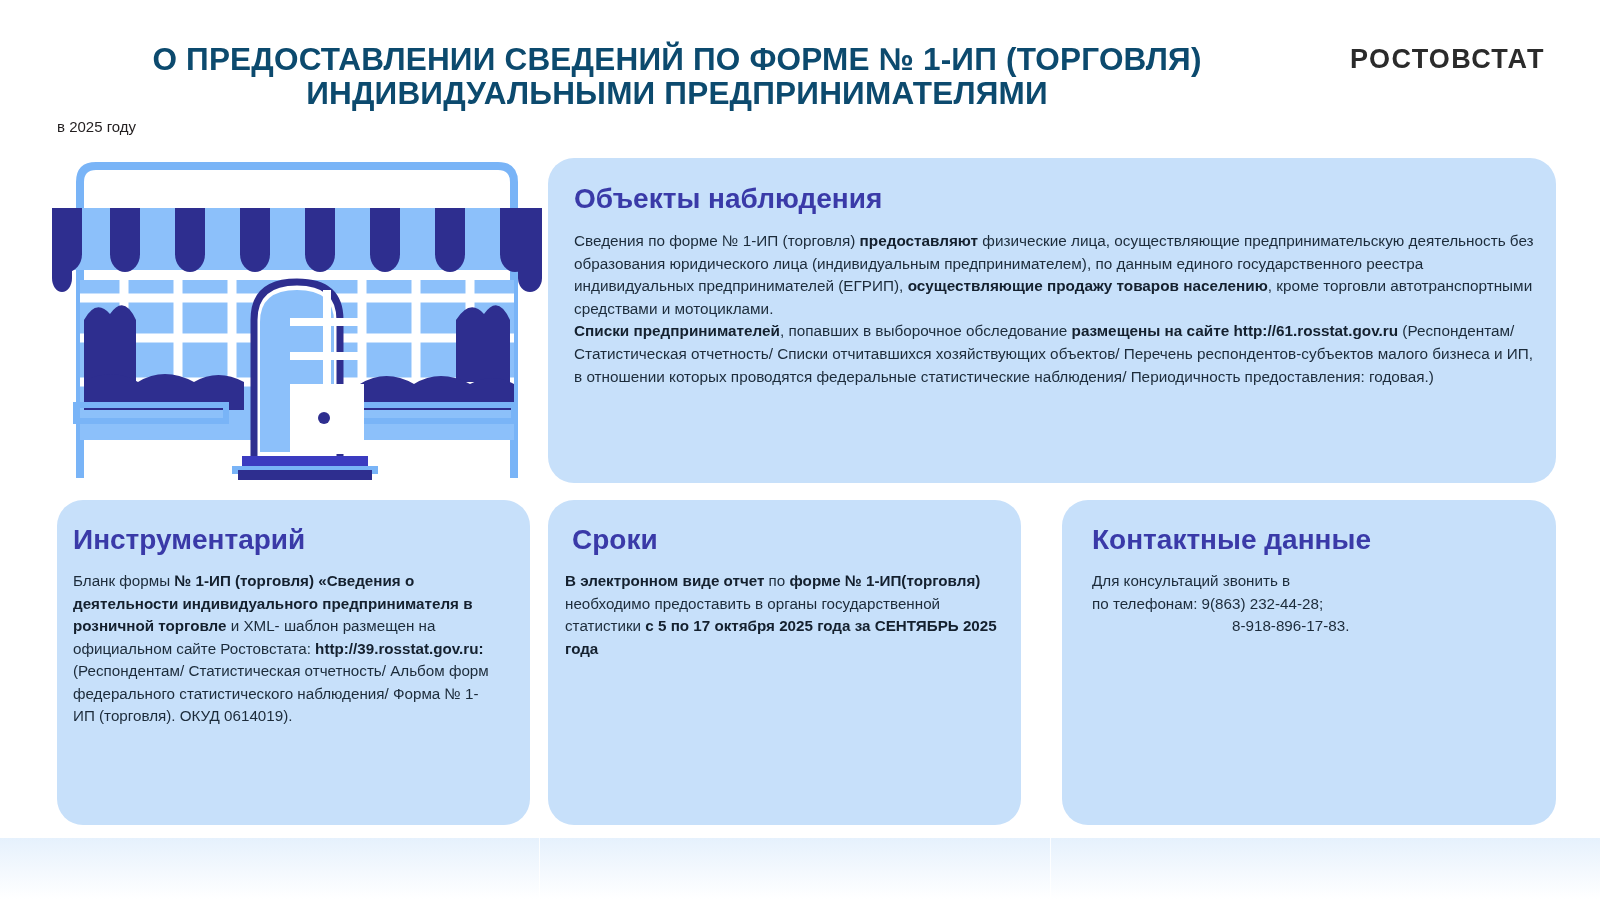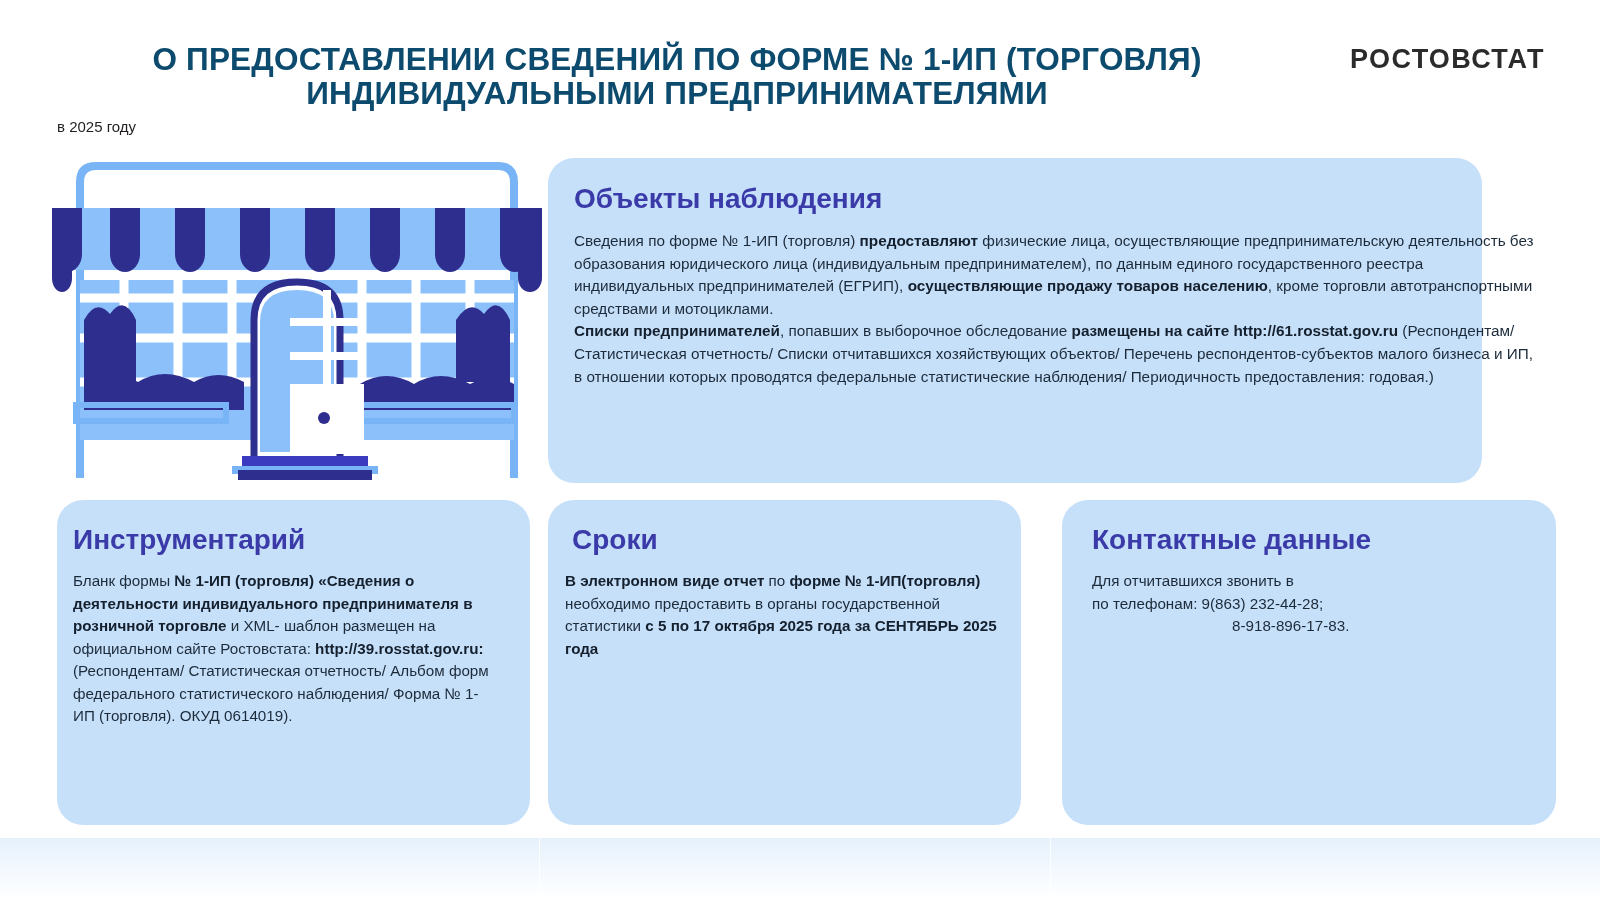--- a/index.html
+++ b/index.html
@@ -50,21 +50,21 @@
     line-height:32px;
   }
   .card-body{
     color:#1c2b3a;
     font-size:15.3px;
     line-height:22.6px;
   }
   .card-body b{font-weight:bold;color:#14202e;}
 
   
-  #card-observation{left:548px;top:158px;width:934px;height:325px;}
+  #card-observation{left:548px;top:158px;width:1008px;height:325px;}
   #card-observation .card-h{position:absolute;left:26px;top:25px;}
   #card-observation .card-body{position:absolute;left:26px;top:72px;width:960px;}
 
   
   #card-tools{left:57px;top:500px;width:473px;height:325px;}
   #card-terms{left:548px;top:500px;width:473px;height:325px;}
   #card-contacts{left:1062px;top:500px;width:494px;height:325px;}
 
   #card-tools .card-h{position:absolute;left:16px;top:24px;}
   #card-tools .card-body{position:absolute;left:16px;top:70px;width:420px;font-size:15.2px;line-height:22.5px;}
@@ -184,21 +184,21 @@
     <div class="card-h">Сроки</div>
     <div class="card-body">
       <b>В электронном виде отчет</b><span> по </span><b>форме № 1-ИП(торговля)</b><span>  необходимо предоставить в органы государственной статистики </span><b>с 5 по 17 октября 2025 года за СЕНТЯБРЬ 2025 года</b>
     </div>
 
   </div>
 
   <div class="card" id="card-contacts">
     <div class="card-h">Контактные данные</div>
     <div class="card-body">
-      <div>Для отчитавшихся звонить в</div>
+      <div>Для консультаций звонить в</div>
       <div>по телефонам: 9(863) 232-44-28;</div>
       <div><span class="indent-phone">8-918-896-17-83.</span></div>
     </div>
 
   </div>
 
   <div class="reflection"></div>
   <div class="refl-seam" style="left:539px;"></div>
   <div class="refl-seam" style="left:1050px;"></div>
 

